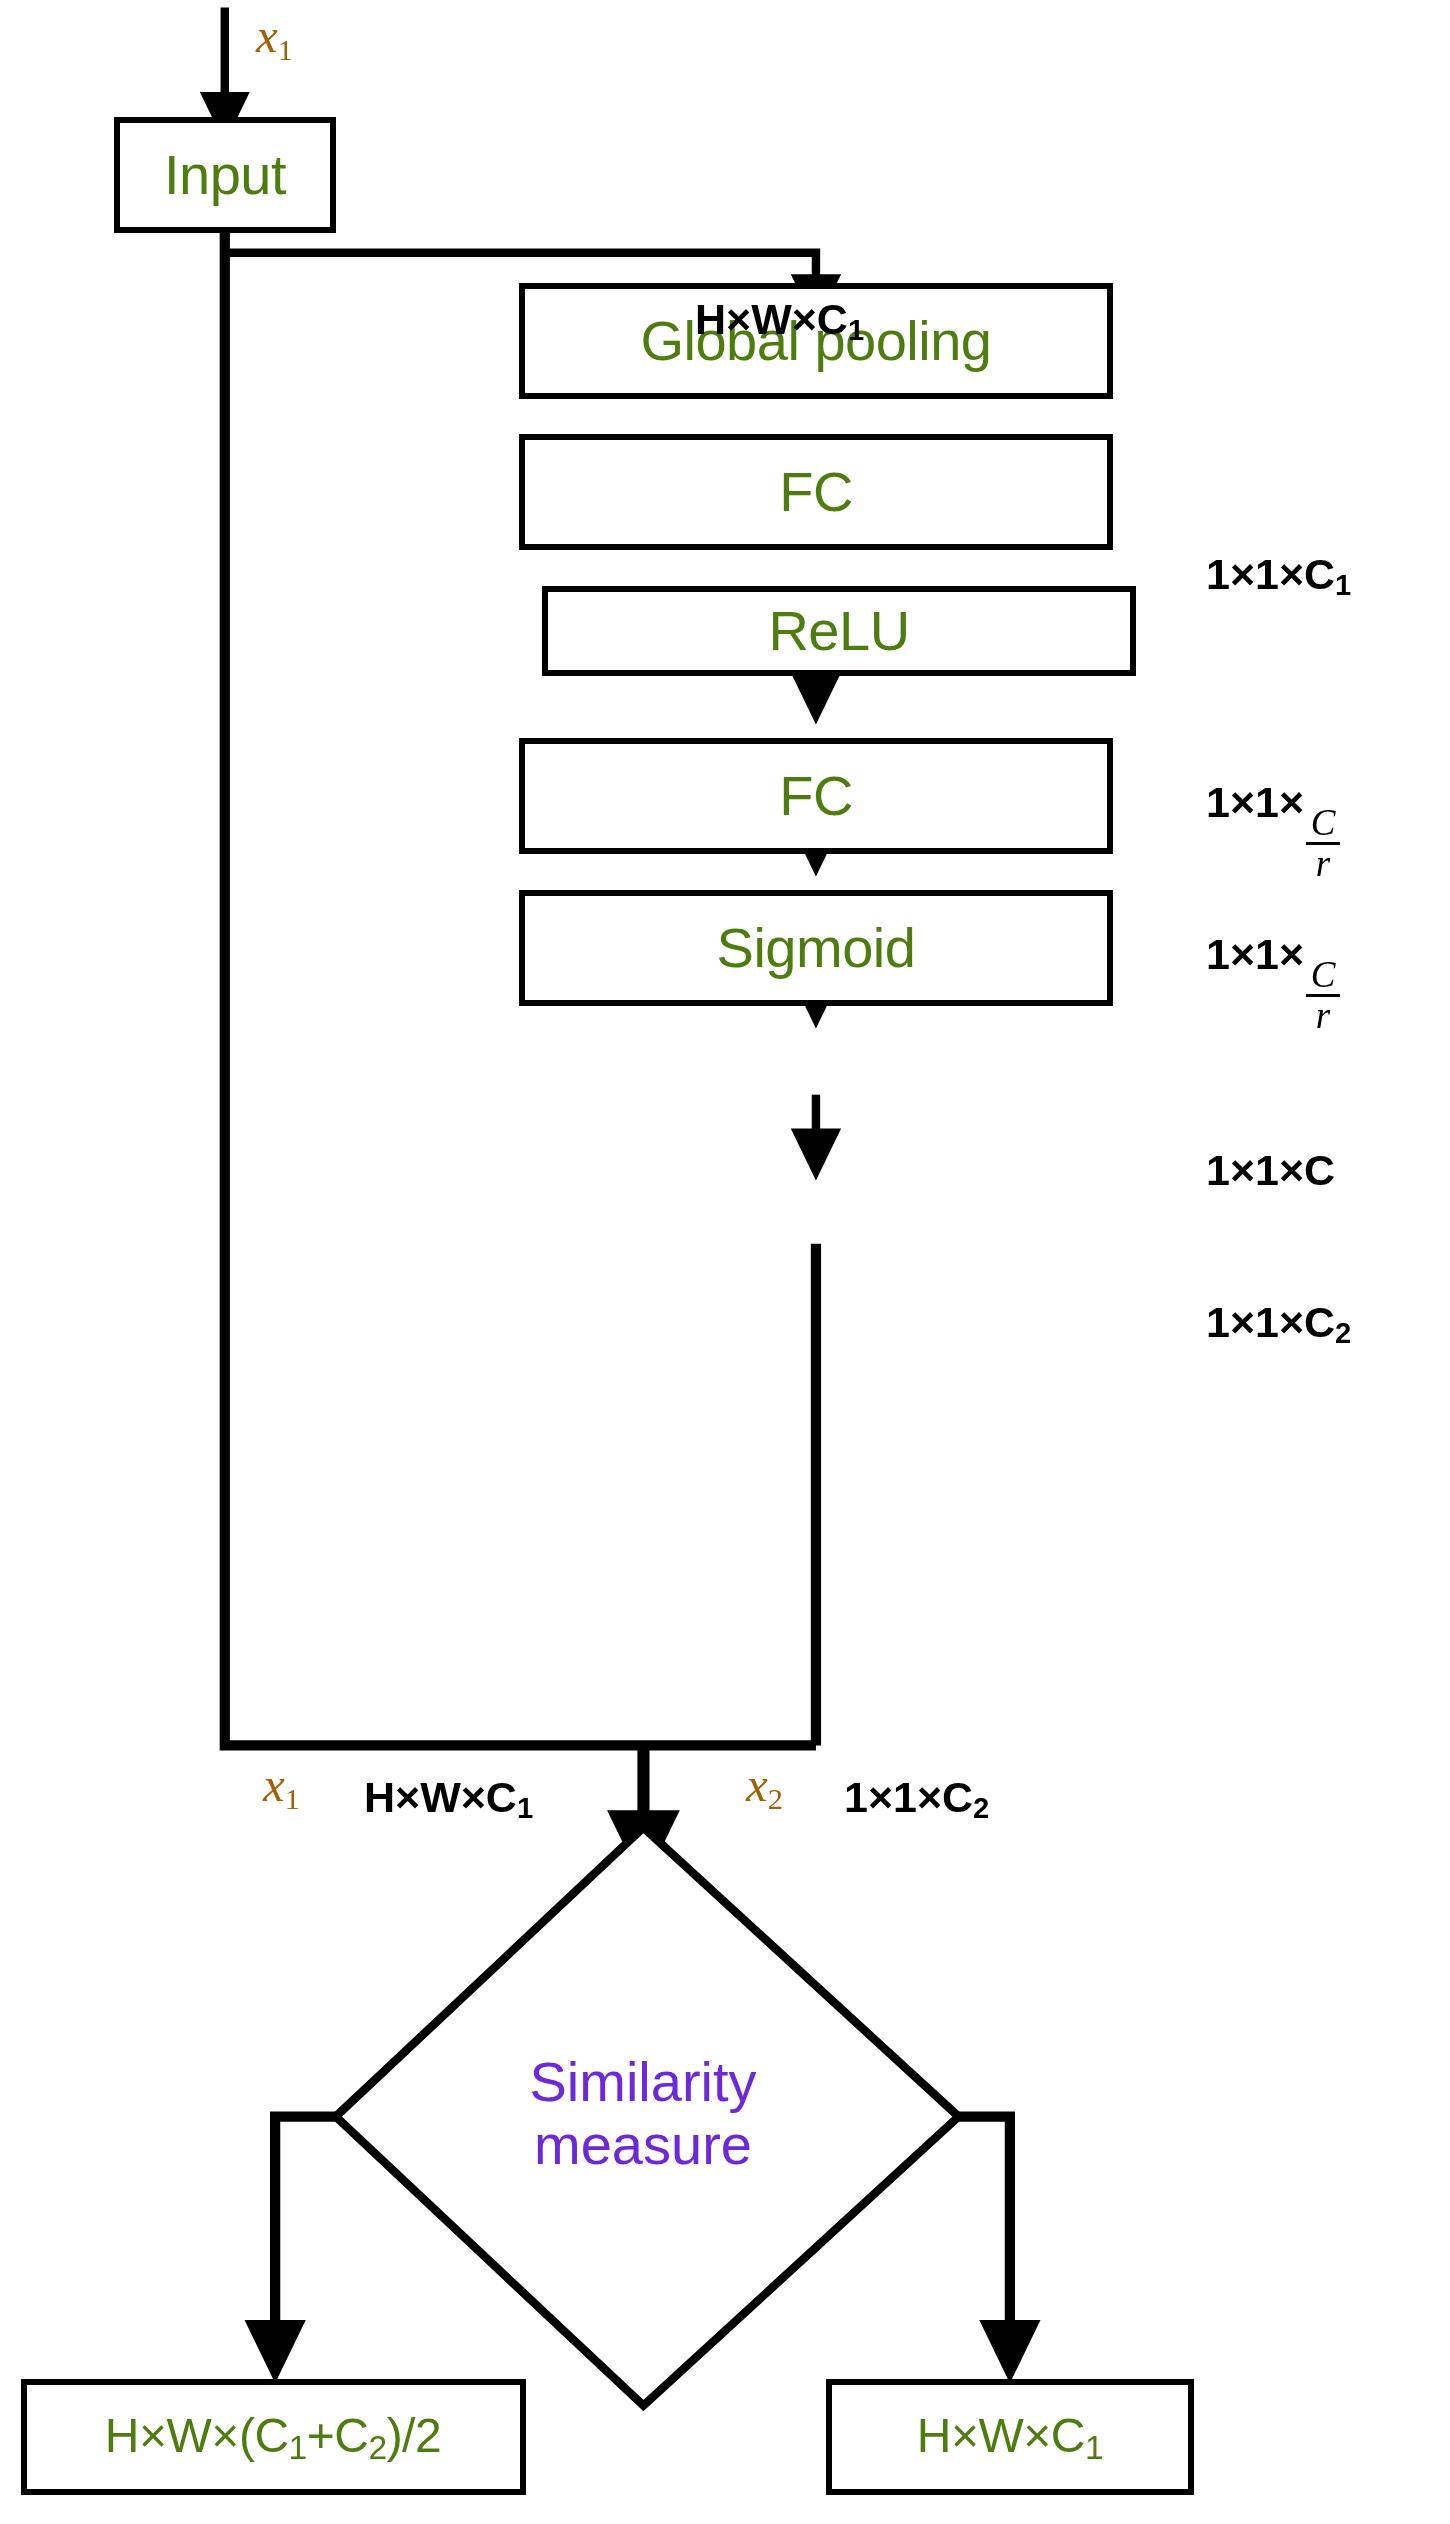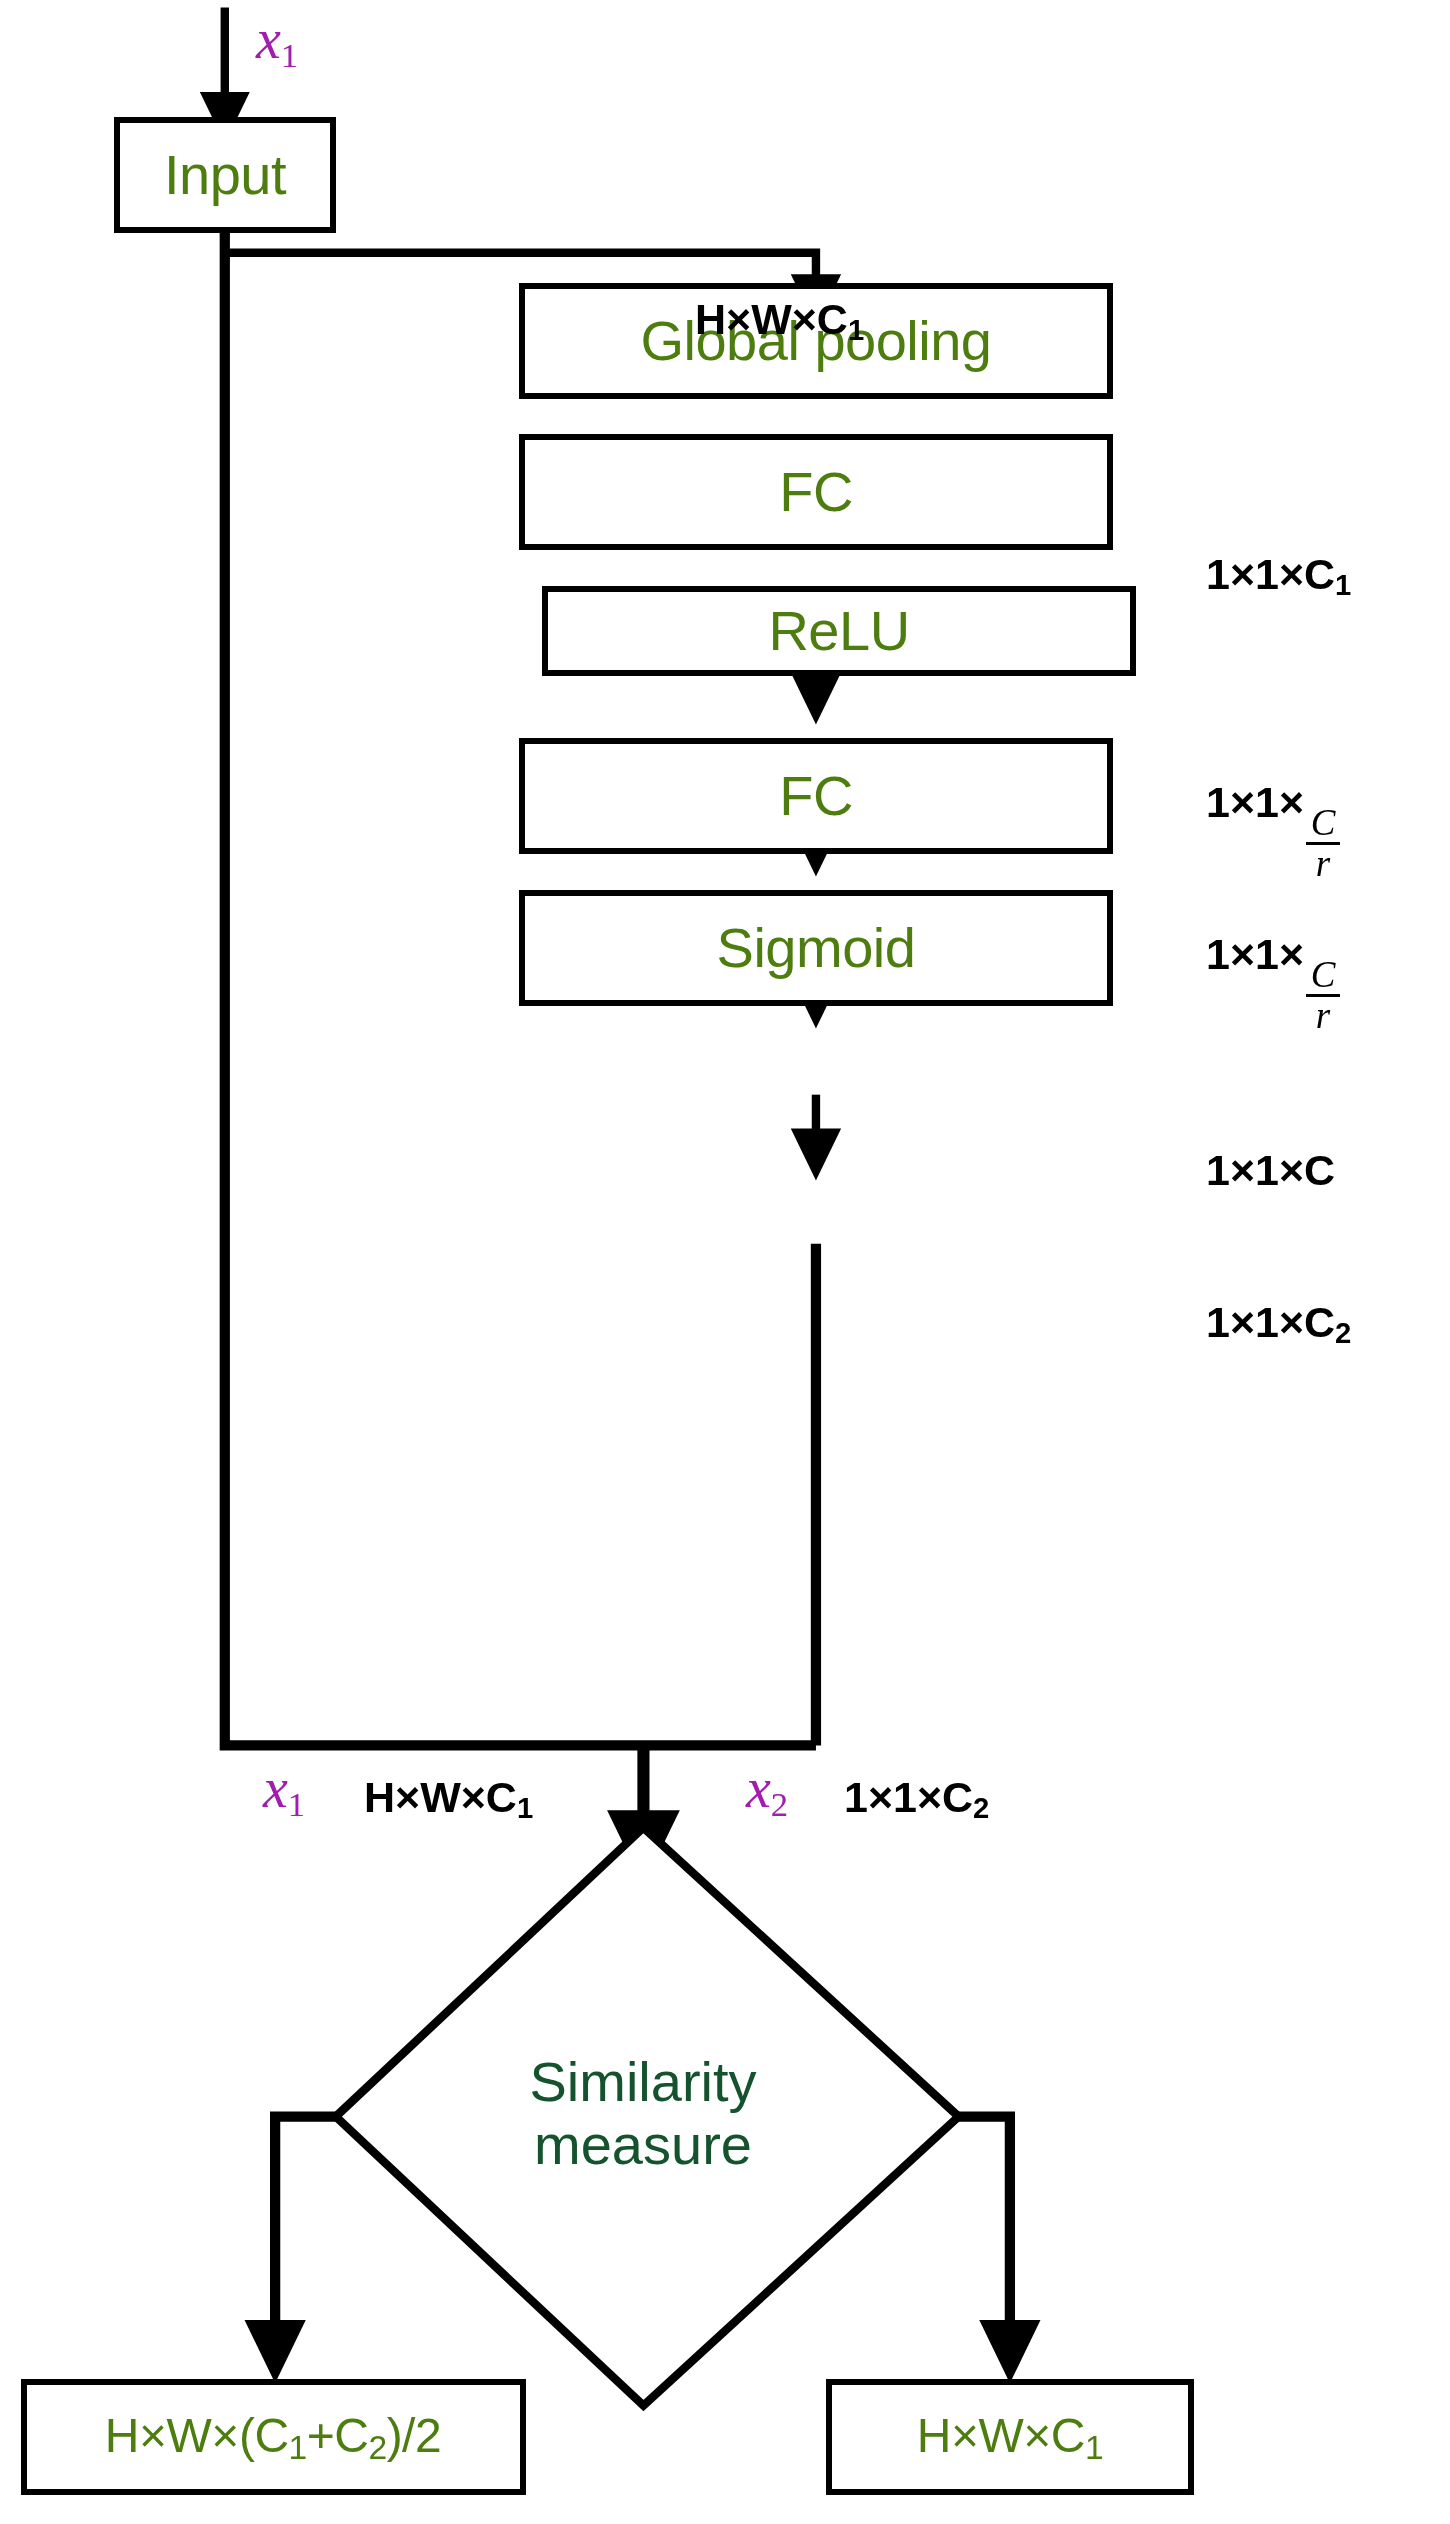--- a/index.html
+++ b/index.html
@@ -44,21 +44,21 @@
     letter-spacing: -0.5px;
     white-space: nowrap;
   }
 
   
   .diamond-text {
     position: absolute;
     text-align: center;
     font-size: 56px;
     line-height: 1.12;
-    color: #14532d;
+    color: #6d28d9;
     white-space: nowrap;
     font-family: "Liberation Sans", sans-serif;
   }
 
   
   .dim {
     position: absolute;
     font-family: "Liberation Sans", sans-serif;
     font-weight: bold;
     font-size: 43px;
@@ -92,22 +92,22 @@
     width: 100%;
     height: 3.7px;
     background: #000000;
   }
 
   
   .var {
     position: absolute;
     font-family: "Liberation Serif", serif;
     font-style: italic;
-    font-size: 56px;
-    color: #a21caf;
+    font-size: 49px;
+    color: #a16207;
     white-space: nowrap;
     line-height: 1;
   }
   .var sub {
     font-size: 0.62em;
     font-style: normal;
     vertical-align: -0.25em;
   }
 
   

